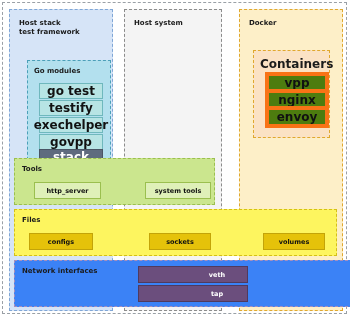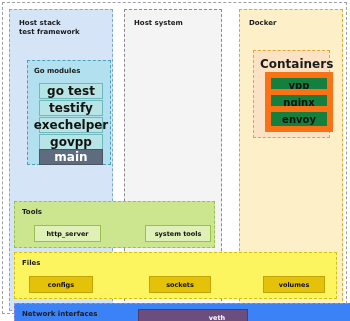--- a/index.html
+++ b/index.html
@@ -101,34 +101,33 @@
     left: 6px; top: 6px;
     font-size: 12px;
     font-weight: bold;
     color: #1b1b1b;
   }
   .ct-item {
     position: absolute;
     left: 11px;
     width: 56px;
     height: 14px;
-    background: #15803d;
-    border: 6px solid #f97316;
-    font-size: 10px;
+    background: #4d7c0f;
+    border: 4px solid #f97316;
+    font-size: 12px;
     font-weight: bold;
     color: #111111;
     display: flex;
     align-items: center;
     justify-content: center;
   }
   
   .band {
     position: absolute;
     box-sizing: border-box;
-    margin-top: 43px;
   }
   .band-label {
     position: absolute;
     left: 7px; top: 6px;
     font-size: 7px;
     font-weight: bold;
     color: #1b1b1b;
   }
   #band-tools {
     left: 14px; top: 158px;
@@ -197,21 +196,21 @@
   <div class="box" id="zone-hosttest">
     <div class="zone-label">Host stack
 test framework</div>
 
     <div class="box" id="grp-gomodules">
       <div class="grp-label">Go modules</div>
       <div class="gm-item" style="top:22px;">go test</div>
       <div class="gm-item" style="top:39px;">testify</div>
       <div class="gm-item" style="top:56px;">exechelper</div>
       <div class="gm-item" style="top:73px;">govpp</div>
-      <div class="gm-item dark" style="top:88px;">main</div>
+      <div class="gm-item dark" style="top:88px;">stack</div>
     </div>
   </div>
 
   <div class="box" id="zone-hostsystem">
     <div class="zone-label">Host system</div>
   </div>
 
   <div class="box" id="zone-docker">
     <div class="zone-label">Docker</div>
   </div>

